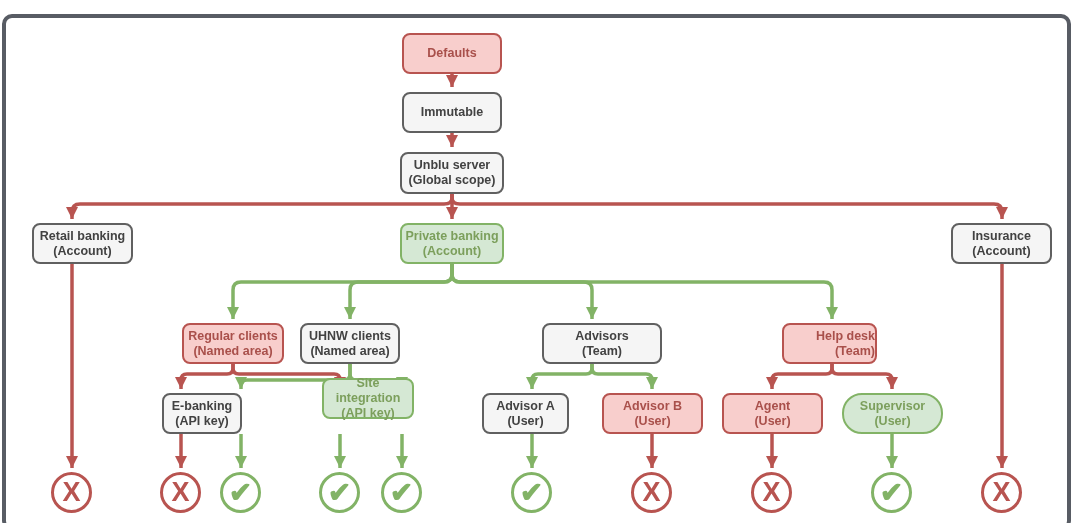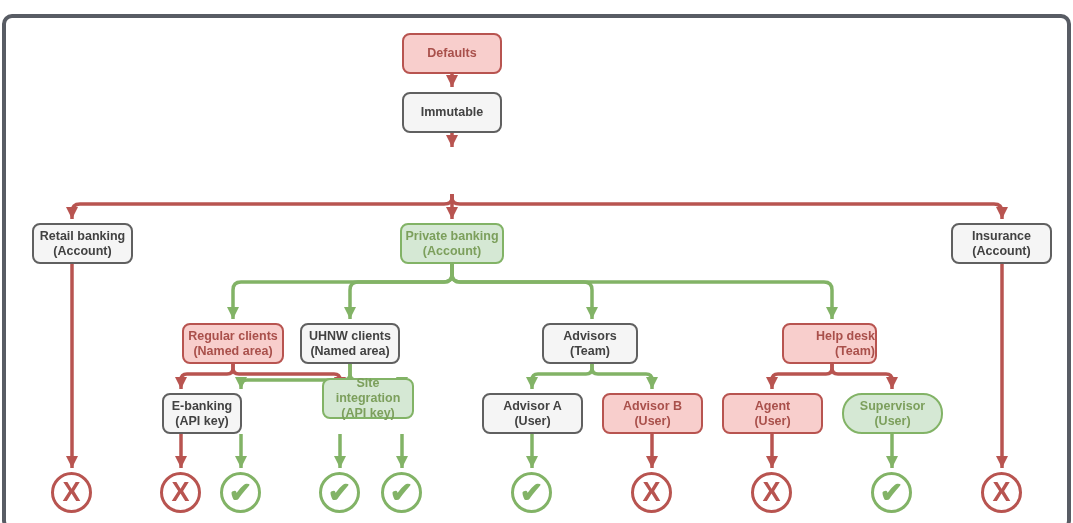--- a/index.html
+++ b/index.html
@@ -83,57 +83,61 @@
   </svg>
 
   <div class="node n-red" style="left:402px; top:21px; width:100px;">
     <span>Defaults</span>
       <span></span>
   </div>
   <div class="node n-gray" style="left:402px; top:80px; width:100px;">
     <span>Immutable</span>
       <span></span>
   </div>
+  <div class="node n-gray" style="left:400px; top:140px; width:104px; height:42px;">
+    <span>Unblu server</span>
+      <span>(Global scope)</span>
+  </div>
   <div class="node n-gray" style="left:32px; top:211px; width:101px;">
     <span>Retail banking</span>
       <span>(Account)</span>
   </div>
   <div class="node n-green" style="left:400px; top:211px; width:104px;">
     <span>Private banking</span>
       <span>(Account)</span>
   </div>
   <div class="node n-gray" style="left:951px; top:211px; width:101px;">
     <span>Insurance</span>
       <span>(Account)</span>
   </div>
   <div class="node n-red" style="left:182px; top:311px; width:102px;">
     <span>Regular clients</span>
       <span>(Named area)</span>
   </div>
   <div class="node n-gray" style="left:300px; top:311px; width:100px;">
     <span>UHNW clients</span>
       <span>(Named area)</span>
   </div>
-  <div class="node n-gray" style="left:542px; top:311px; width:96px;">
+  <div class="node n-gray" style="left:542px; top:311px; width:120px;">
     <span>Advisors</span>
       <span>(Team)</span>
   </div>
   <div class="node n-red" style="left:782px; top:311px; width:95px;align-items:flex-end;">
     <span>Help desk</span>
       <span>(Team)</span>
   </div>
   <div class="node n-gray" style="left:162px; top:381px; width:80px;">
     <span>E-banking</span>
       <span>(API key)</span>
   </div>
   <div class="node n-green" style="left:322px; top:366px; width:92px;">
     <span>Site integration</span>
       <span>(API key)</span>
   </div>
-  <div class="node n-gray" style="left:482px; top:381px; width:101px;">
+  <div class="node n-gray" style="left:482px; top:381px; width:87px;">
     <span>Advisor A</span>
       <span>(User)</span>
   </div>
   <div class="node n-red" style="left:602px; top:381px; width:101px;">
     <span>Advisor B</span>
       <span>(User)</span>
   </div>
   <div class="node n-red" style="left:722px; top:381px; width:101px;">
     <span>Agent</span>
       <span>(User)</span>

